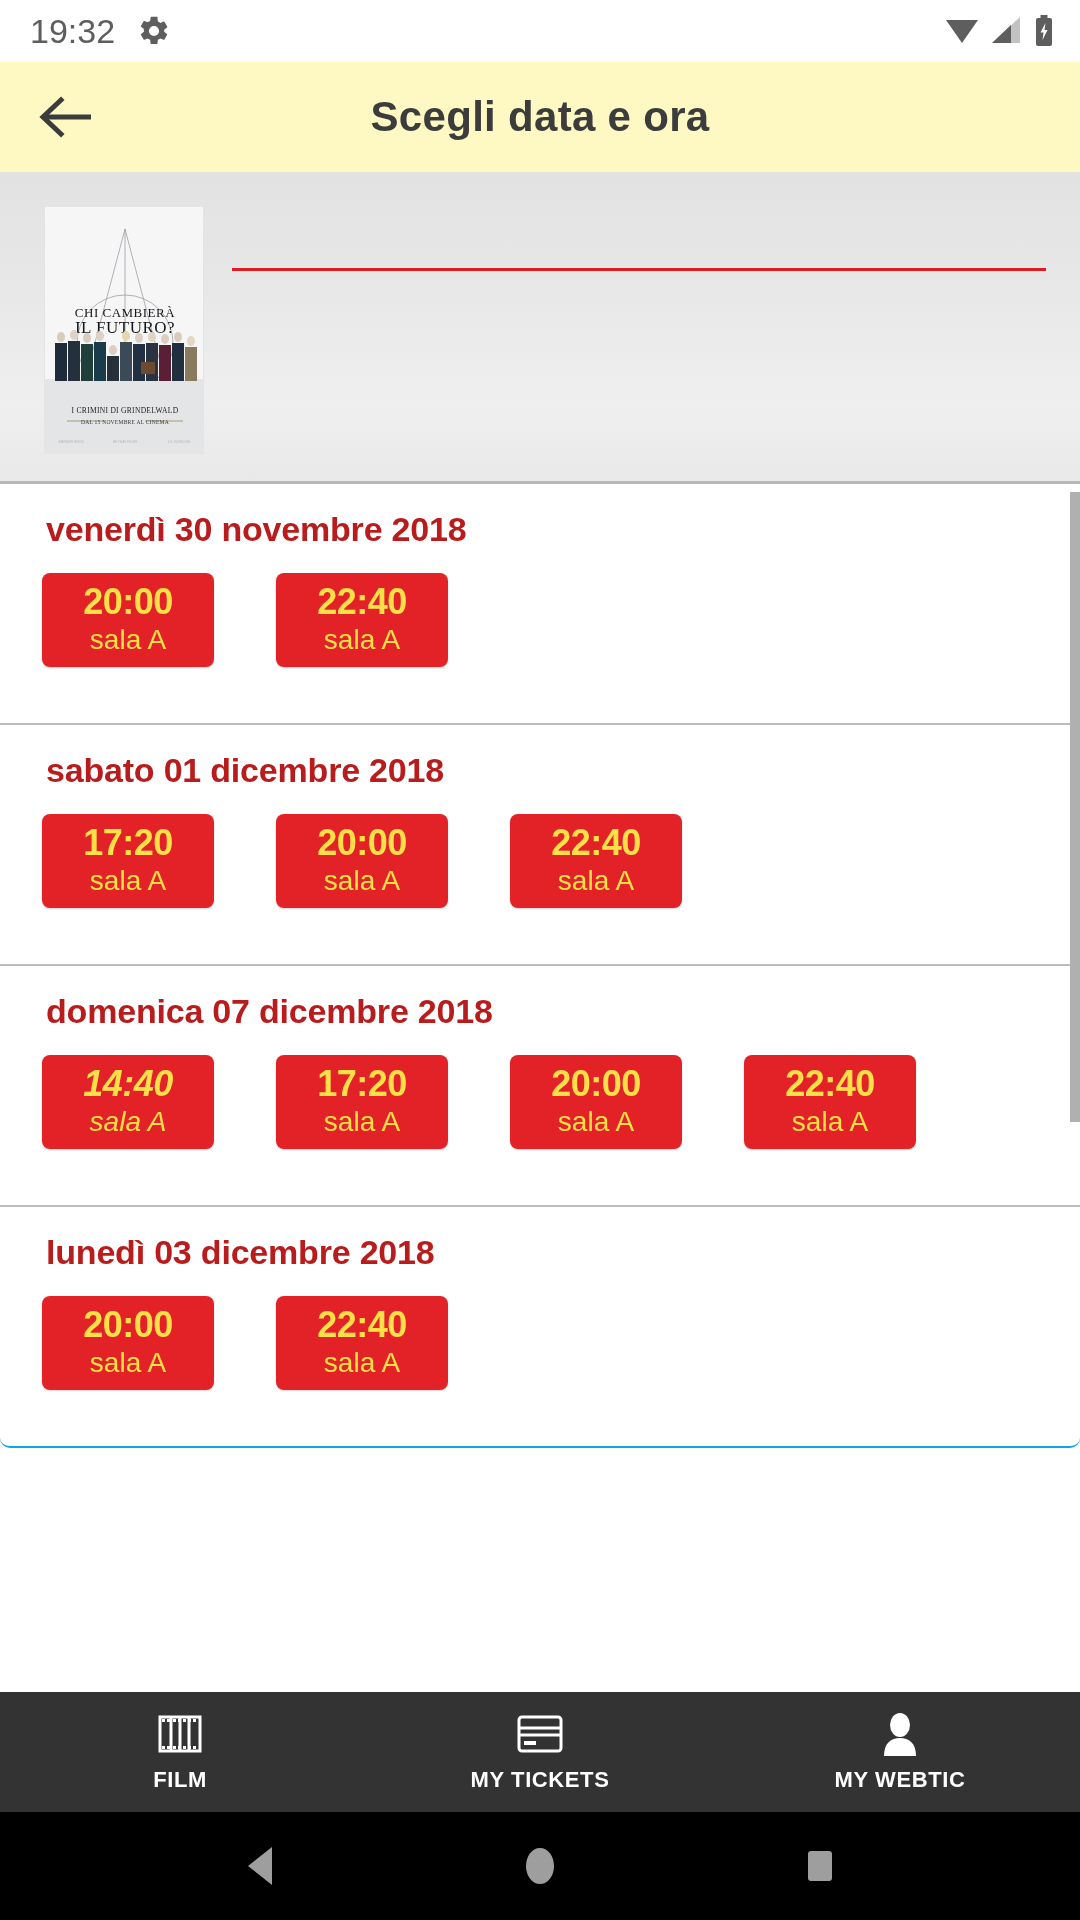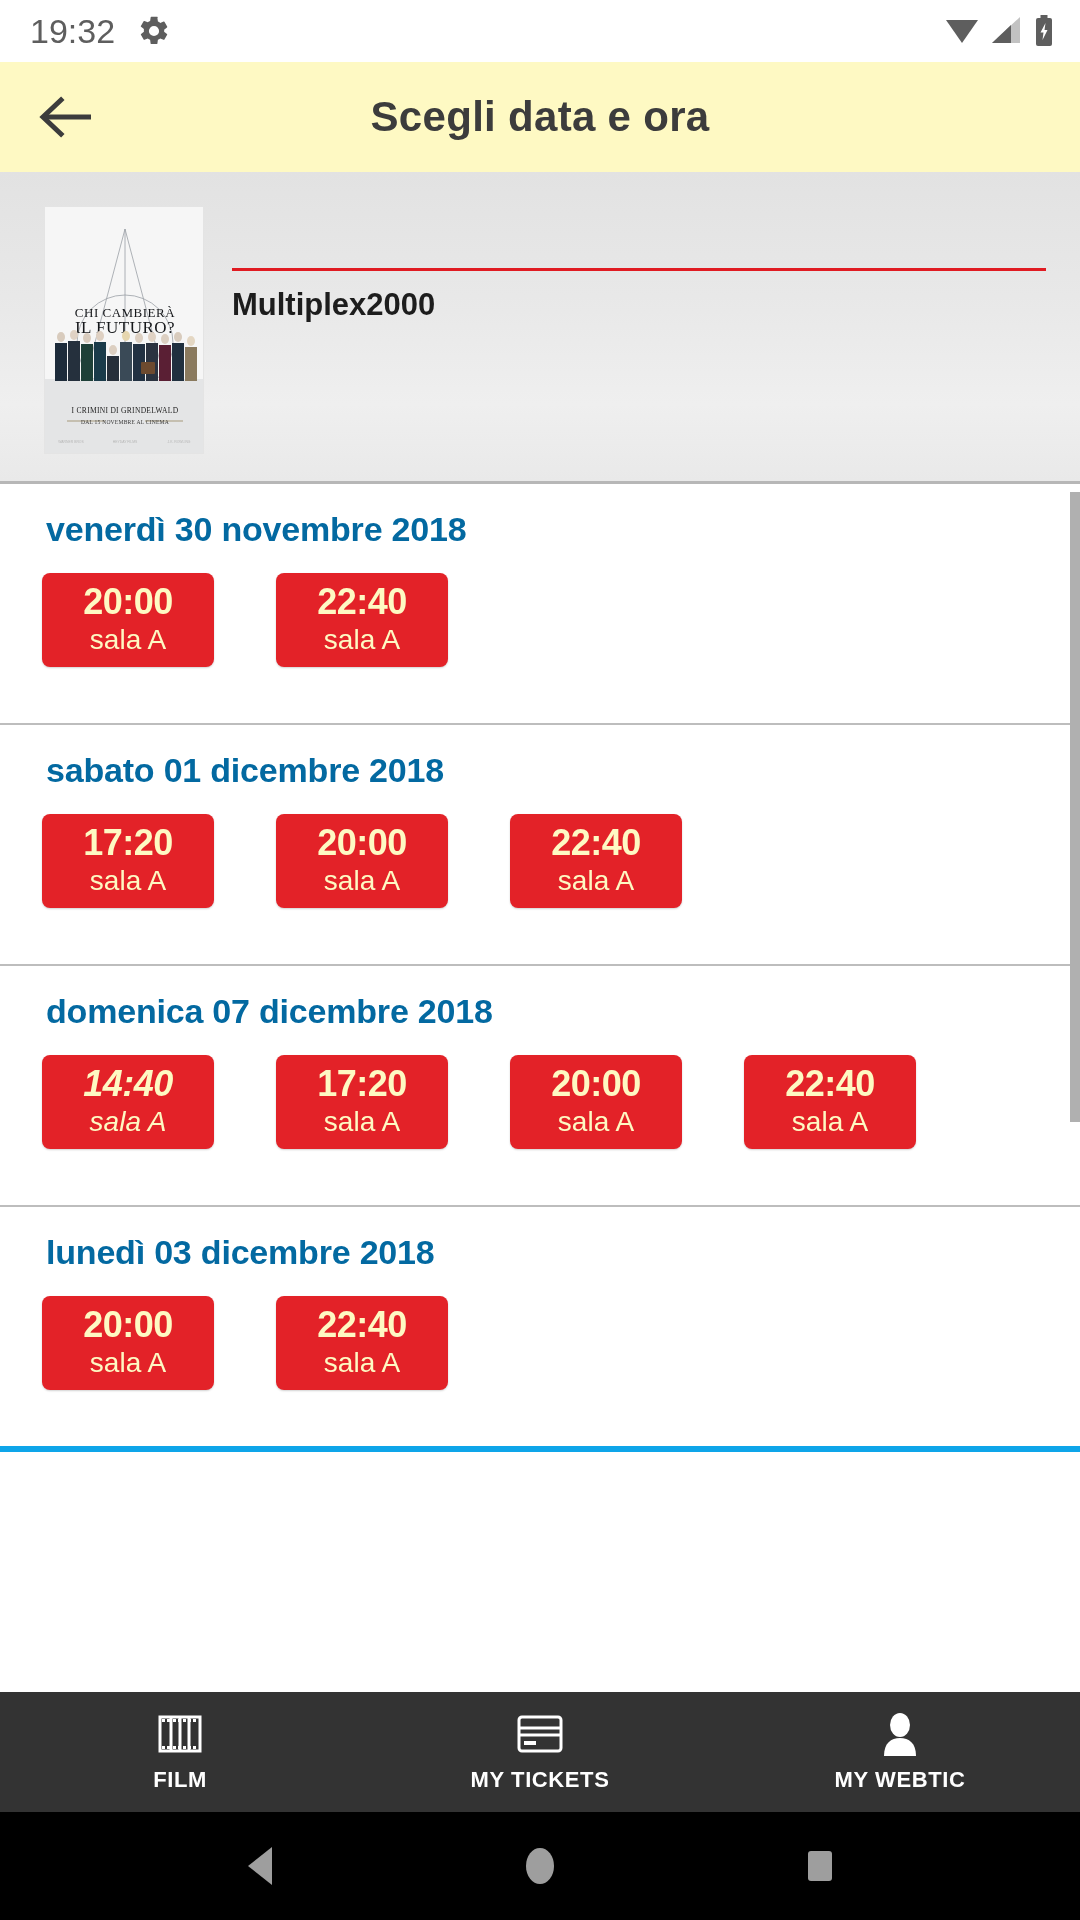--- a/index.html
+++ b/index.html
@@ -139,25 +139,25 @@
   }
   .scroll-inner {
     position: absolute;
     top: 0; left: 0; right: 0;
   }
   .date-group {
     border-bottom: 2px solid #bdbdbd;
     padding: 26px 0 34px 0;
     background: #ffffff;
   }
-  .date-group:last-child { border-bottom: 6px solid #0ea5e9; }
+  .date-group:last-child { border-bottom: 2px solid #0ea5e9; border-radius: 10px; }
   .date-label {
     font-size: 34px;
     font-weight: bold;
-    color: #0369a1;
+    color: #b91c1c;
     padding-left: 46px;
     margin-bottom: 24px;
     letter-spacing: -0.2px;
   }
   .showtime-row {
     display: flex;
     flex-wrap: wrap;
     padding-left: 42px;
     gap: 0px;
   }
@@ -165,21 +165,21 @@
     width: 172px;
     height: 94px;
     margin-right: 62px;
     margin-bottom: 22px;
     background: #e32228;
     border-radius: 8px;
     display: flex;
     flex-direction: column;
     align-items: center;
     justify-content: center;
-    color: #fef9c3;
+    color: #fde047;
     border: none;
     box-shadow: 0 1px 2px rgba(0,0,0,0.18);
     cursor: pointer;
   }
   .showtime-time {
     font-size: 36px;
     font-weight: bold;
     line-height: 1.05;
     letter-spacing: -0.5px;
   }
@@ -372,21 +372,20 @@
         <line x1="22" y1="214" x2="60" y2="214" stroke="#8d7a4a" stroke-width="0.7"></line>
         <line x1="100" y1="214" x2="138" y2="214" stroke="#8d7a4a" stroke-width="0.7"></line>
         <text x="80" y="217" font-family="Liberation Serif, serif" font-size="5.6" fill="#3a3a3a" text-anchor="middle" letter-spacing="0.2">DAL 15 NOVEMBRE AL CINEMA</text>
         <text x="26" y="236" font-family="Liberation Sans, sans-serif" font-size="3.4" fill="#b7b7b7" text-anchor="middle">WARNER BROS</text>
         <text x="80" y="236" font-family="Liberation Sans, sans-serif" font-size="3.4" fill="#b7b7b7" text-anchor="middle">HEYDAY FILMS</text>
         <text x="134" y="236" font-family="Liberation Sans, sans-serif" font-size="3.4" fill="#b7b7b7" text-anchor="middle">J.K. ROWLING</text>
       </svg>
     </div>
     <div class="movie-meta">
       <div class="movie-title-rule"></div>
-      <div class="cinema-name">Multiplex2000</div>
     </div>
   </div>
 
   <div class="showtimes-scroll">
     <div class="scroll-inner" id="groups-container">
         <div class="date-group">
           <div class="date-label">venerdì 30 novembre 2018</div>
           <div class="showtime-row">
             <button class="showtime-btn" style="background: rgb(227, 34, 40);">
               <span class="showtime-time">20:00</span>

